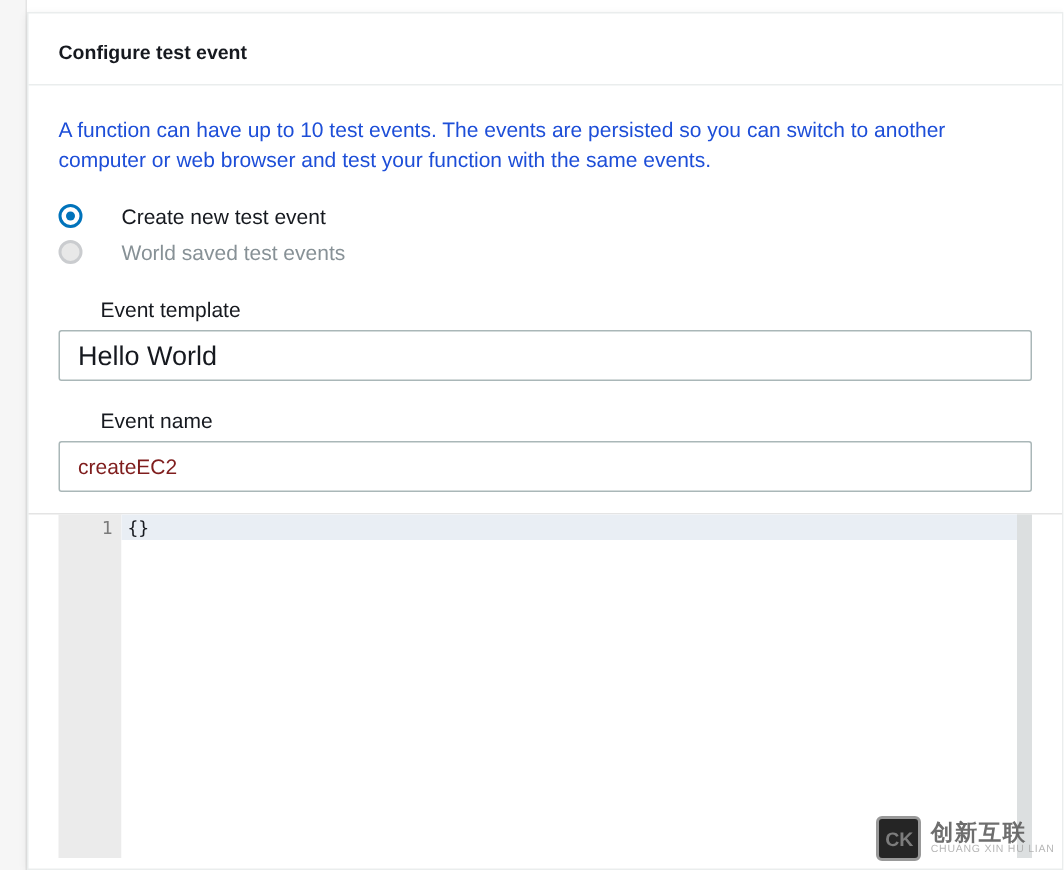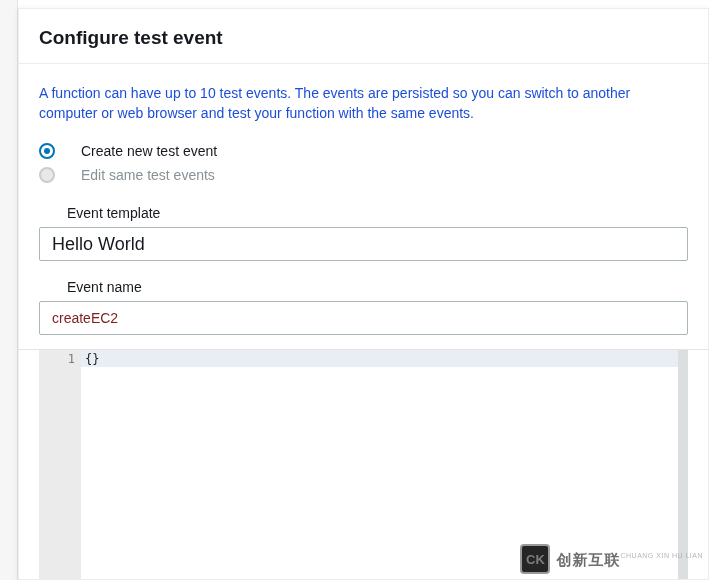--- a/index.html
+++ b/index.html
@@ -34,21 +34,21 @@
       bottom: 0;
       background: #ffffff;
       border: 1px solid #eaeded;
       box-shadow: 0 1px 6px rgba(0,0,0,0.08);
     }
     .modal-header {
       padding: 18px 20px 14px 20px;
       border-bottom: 1px solid #eaeded;
     }
     .modal-title {
-      font-size: 19px;
+      font-size: 13px;
       font-weight: 700;
       color: #16191f;
     }
     .modal-body {
       padding: 20px 20px 0 20px;
     }
     .description {
       font-size: 14px;
       color: #1d4ed8;
       line-height: 1.4;
@@ -191,21 +191,21 @@
       display: flex;
       align-items: center;
       justify-content: center;
       font-weight: 700;
       color: #666;
       font-size: 13px;
       background: #000000;
     }
     .watermark-text {
       display: flex;
-      flex-direction: row;
+      flex-direction: column;
       line-height: 1;
     }
     .watermark-main {
       font-size: 15px;
       font-weight: 700;
       color: #555;
       letter-spacing: 1px;
     }
     .watermark-sub {
       font-size: 7px;
@@ -228,21 +228,21 @@
 
     <div class="radio-group">
       <div class="radio-row">
         <span class="radio-outer selected">
           <span class="radio-inner"></span>
         </span>
         <span class="radio-label selected">Create new test event</span>
       </div>
       <div class="radio-row">
         <span class="radio-outer disabled"></span>
-        <span class="radio-label disabled">Edit same test events</span>
+        <span class="radio-label disabled">World saved test events</span>
       </div>
     </div>
 
     <label class="field-label">Event template</label>
     <div class="select-wrap">
       <div class="select-box">
         <span>Hello World</span>
       </div>
     </div>
 

